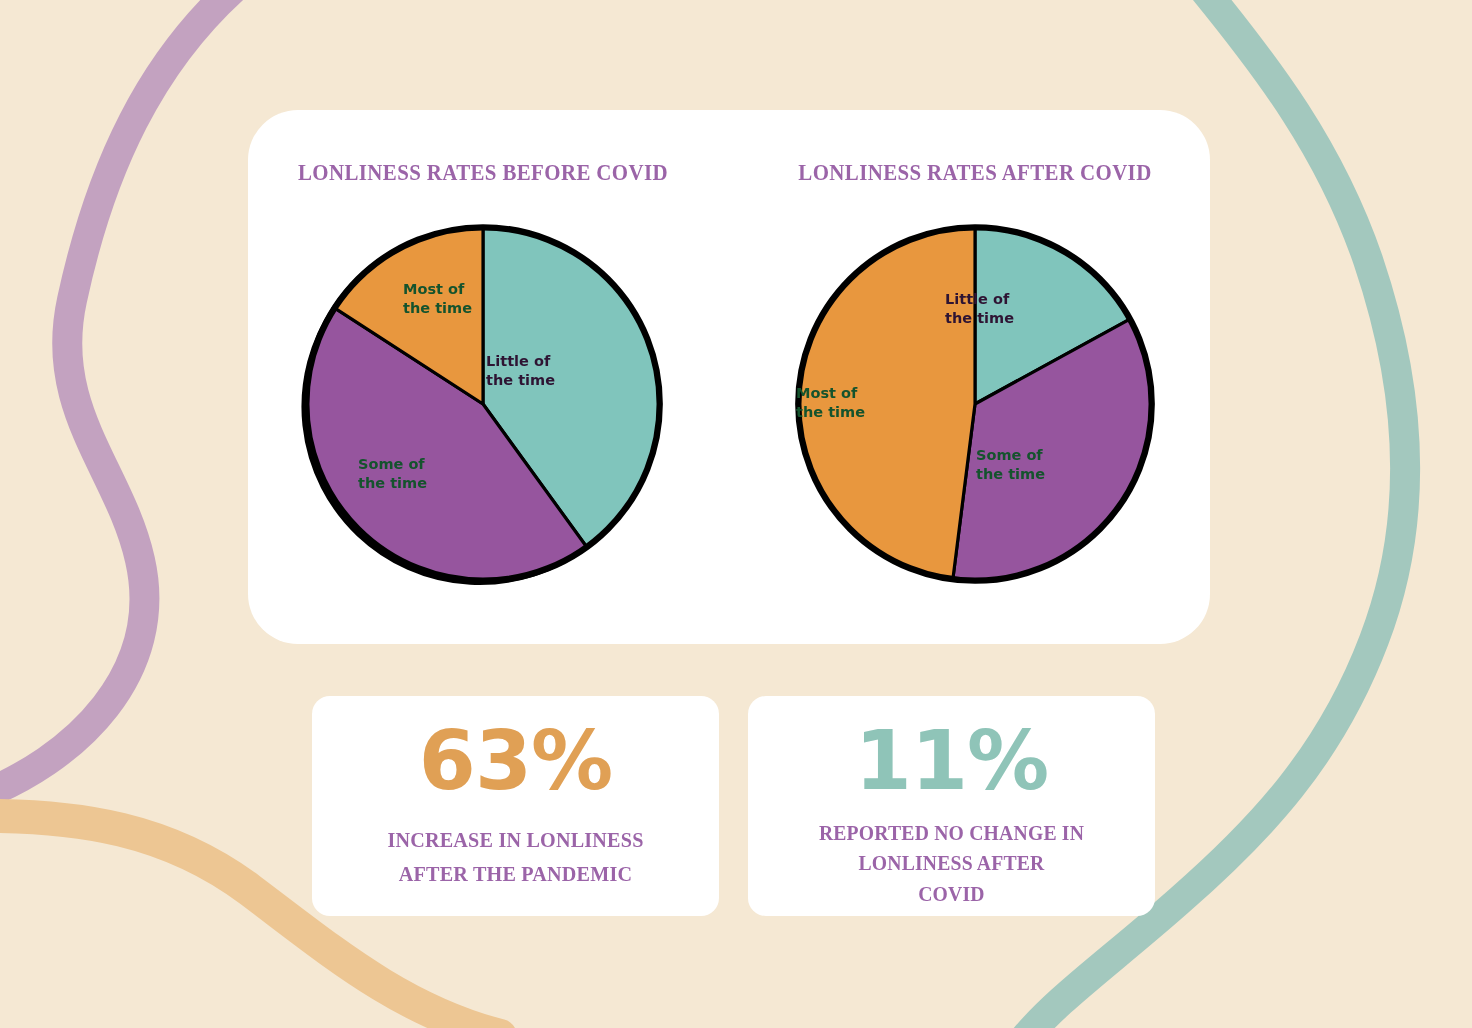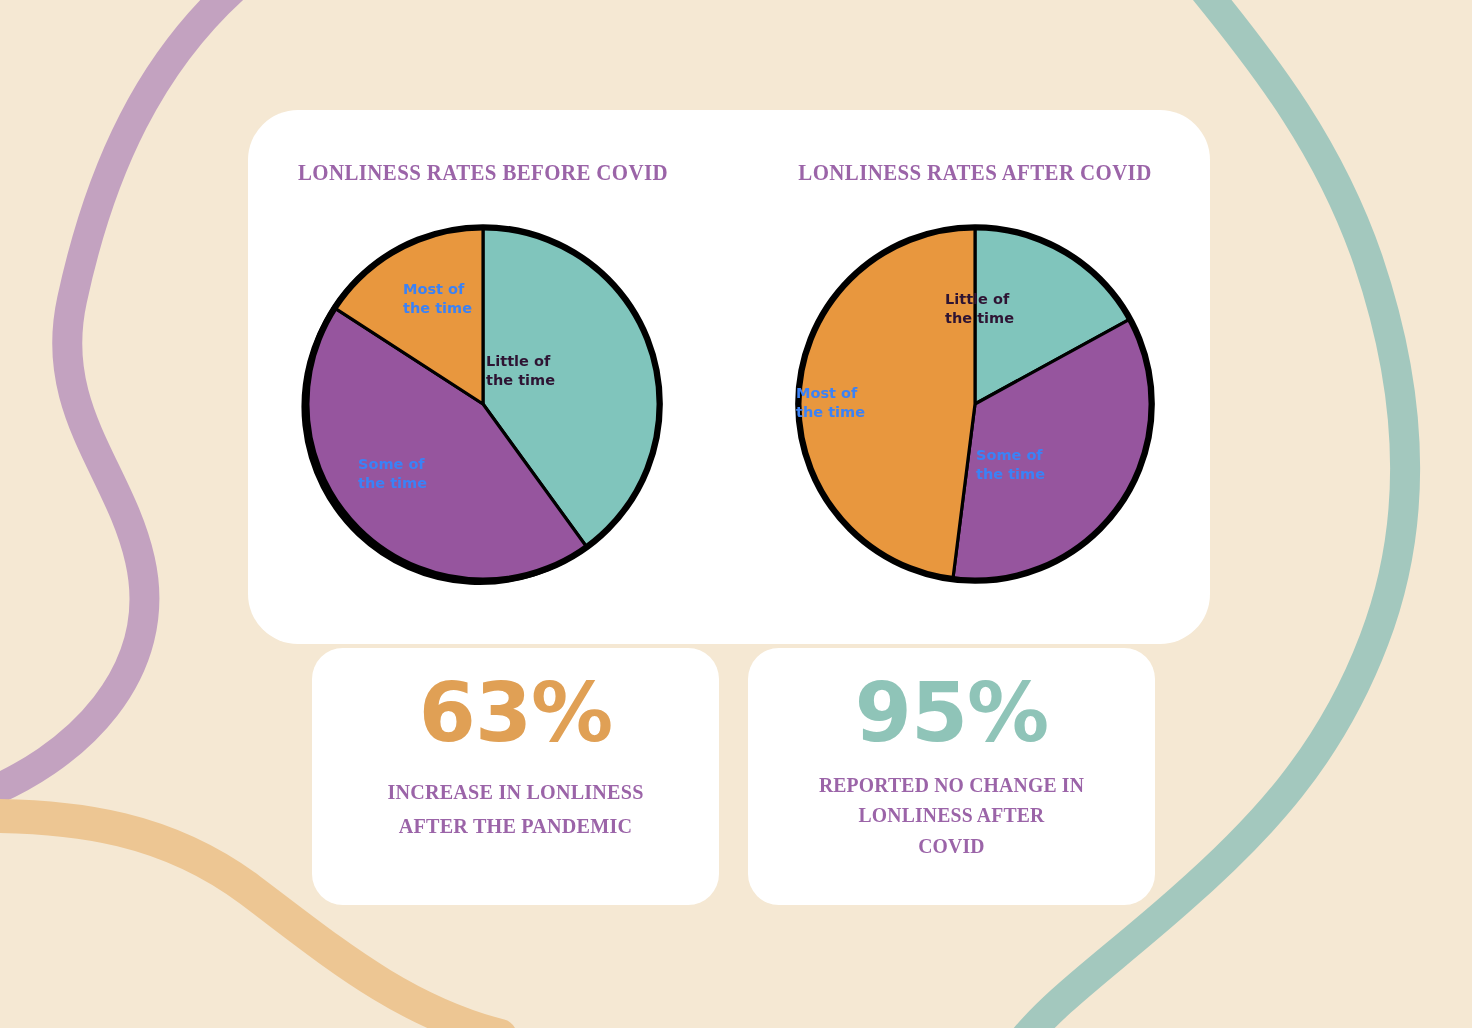--- a/index.html
+++ b/index.html
@@ -61,30 +61,30 @@
   .pie-wrap svg { display:block; width:372px; height:372px; }
 
   .slice-label {
     position:absolute;
     font-family:"DejaVu Sans", sans-serif;
     font-weight:bold;
     font-size:14.5px;
     line-height:1.33;
     white-space:pre-line;
   }
-  .lbl-cream { color:#3b82f6; }
+  .lbl-cream { color:#14532d; }
   .lbl-dark  { color:#2E1433; }
 
   
   .stat-card {
     position:absolute;
     background:#FFFFFF;
-    border-radius:31px;
-    top:648px;
-    height:257px;
+    border-radius:18px;
+    top:696px;
+    height:220px;
   }
   .stat-left  { left:312px; width:407px; }
   .stat-right { left:748px; width:407px; }
 
   .stat-number {
     position:absolute;
     top:24px;
     width:100%;
     text-align:center;
     font-family:"DejaVu Sans", sans-serif;
@@ -172,19 +172,19 @@
     </div>
   </div>
 
   <div class="stat-card stat-left">
     <div class="stat-number num-orange">63%</div>
     <div class="stat-caption cap-left">INCREASE IN LONLINESS
 AFTER THE PANDEMIC</div>
   </div>
 
   <div class="stat-card stat-right">
-    <div class="stat-number num-teal">95%</div>
+    <div class="stat-number num-teal">11%</div>
     <div class="stat-caption cap-right">REPORTED NO CHANGE IN
 LONLINESS AFTER
 COVID</div>
   </div>
 
 </div>
 
 </body></html>

